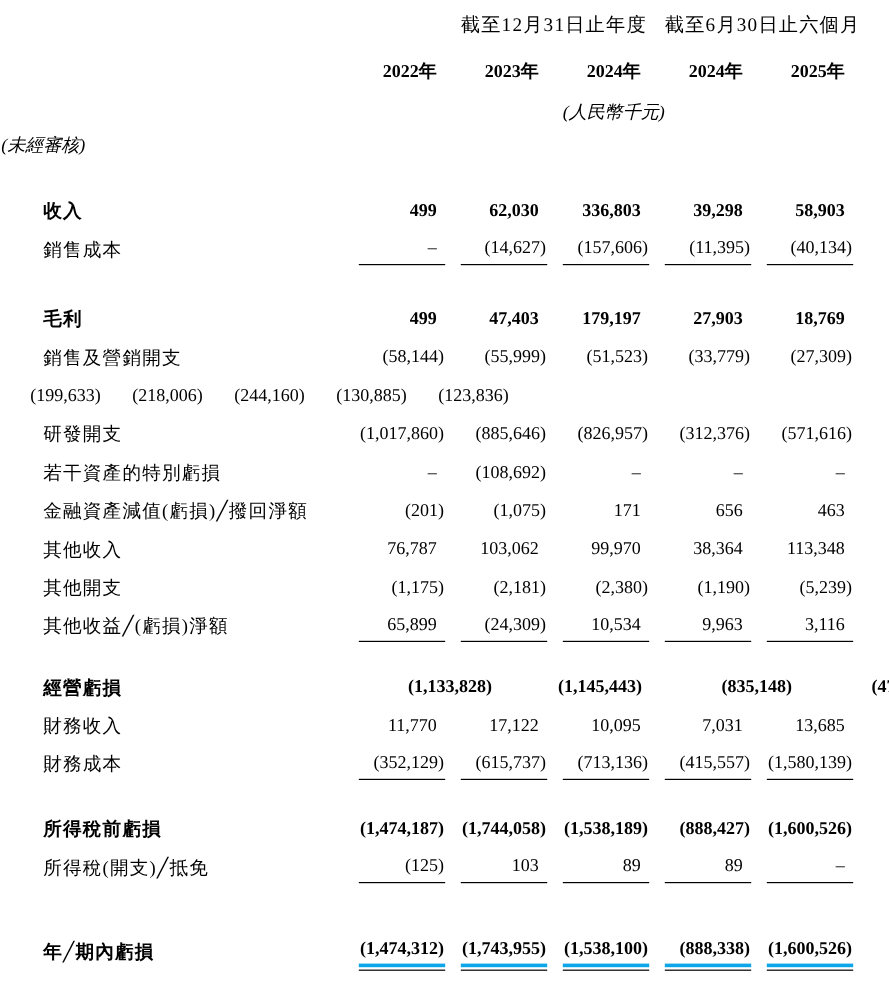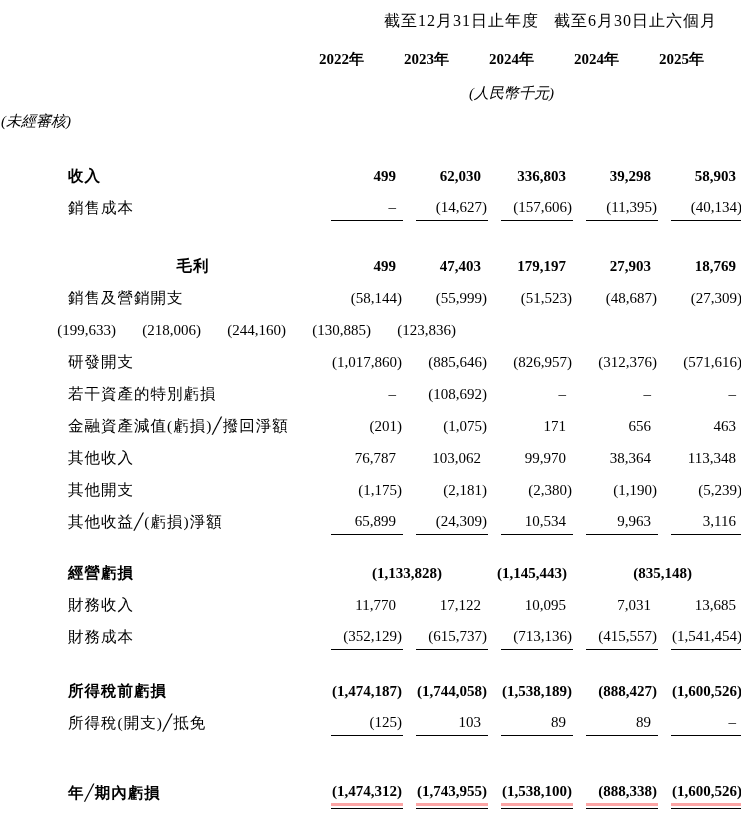--- a/index.html
+++ b/index.html
@@ -18,39 +18,39 @@
   .grp1 { width:242px; margin-left:13px; text-align:right; padding-right:2px; }
   .grp2 { width:157px; margin-left:13px; text-align:center; }
   .hdr2 { margin-top:16px; height:22px; display:flex; align-items:center; }
   .yh { font-weight:bold; }
   .hdr3 { margin-top:14px; height:22px; }
   .note-c { margin-left:299px; width:425px; text-align:center; font-style:italic; font-size:15px; white-space:nowrap; }
   .hdr4 { margin-top:6px; height:22px; }
   .note-u { width:72px; display:flex; justify-content:center; font-style:italic; font-size:15px; white-space:nowrap; }
 
   
-  .row { display:flex; align-items:center; height:32px;margin-left:32px; }
+  .row { display:flex; align-items:center; height:32px; }
   .first { margin-top:26px; }
-  .g1 { margin-top:26px;text-align:center; }
+  .g1 { margin-top:26px; }
   .g2 { margin-top:19px;gap:40px; }
   .g3 { margin-top:22px; }
   .g4 { margin-top:38px; }
   .lbl {
     width:286px; flex:none; padding-left:36px;
     font-size:15.5px; letter-spacing:1px; white-space:nowrap;
   }
   .num {
     width:72px; flex:none; margin-left:13px; height:100%;
     display:flex; align-items:center; justify-content:flex-end;
     font-size:15px; padding-right:7px; white-space:nowrap;
   }
   .num.p { padding-right:1px; }
   .b .lbl, .b .num { font-weight:bold; }
   .u .num { height:26px; border-bottom:1px solid #000; }
-  .dd .num { height:26px; border-bottom:3px solid #fca5a5; position:relative; }
+  .dd .num { height:26px; border-bottom:3px solid #0ea5e9; position:relative; }
   .dd .num::after {
     content:""; position:absolute; left:0; right:0; bottom:-6px;
     border-bottom:1px solid #000;
   }
 </style>
 </head>
 <body>
 
 <div class="page">
 
@@ -102,21 +102,21 @@
     <div class="num">179,197</div>
     <div class="num">27,903</div>
     <div class="num">18,769</div>
   </div>
 
   <div class="row">
     <div class="lbl">銷售及營銷開支</div>
     <div class="num p">(58,144)</div>
     <div class="num p">(55,999)</div>
     <div class="num p">(51,523)</div>
-    <div class="num p">(48,687)</div>
+    <div class="num p">(33,779)</div>
     <div class="num p">(27,309)</div>
   </div>
 
   <div class="row">
     <div class="num p">(199,633)</div>
     <div class="num p">(218,006)</div>
     <div class="num p">(244,160)</div>
     <div class="num p">(130,885)</div>
     <div class="num p">(123,836)</div>
   </div>
@@ -192,21 +192,21 @@
     <div class="num">7,031</div>
     <div class="num">13,685</div>
   </div>
 
   <div class="row u">
     <div class="lbl">財務成本</div>
     <div class="num p">(352,129)</div>
     <div class="num p">(615,737)</div>
     <div class="num p">(713,136)</div>
     <div class="num p">(415,557)</div>
-    <div class="num p">(1,541,454)</div>
+    <div class="num p">(1,580,139)</div>
   </div>
 
   <div class="row b g3">
     <div class="lbl">所得稅前虧損</div>
     <div class="num p">(1,474,187)</div>
     <div class="num p">(1,744,058)</div>
     <div class="num p">(1,538,189)</div>
     <div class="num p">(888,427)</div>
     <div class="num p">(1,600,526)</div>
   </div>

